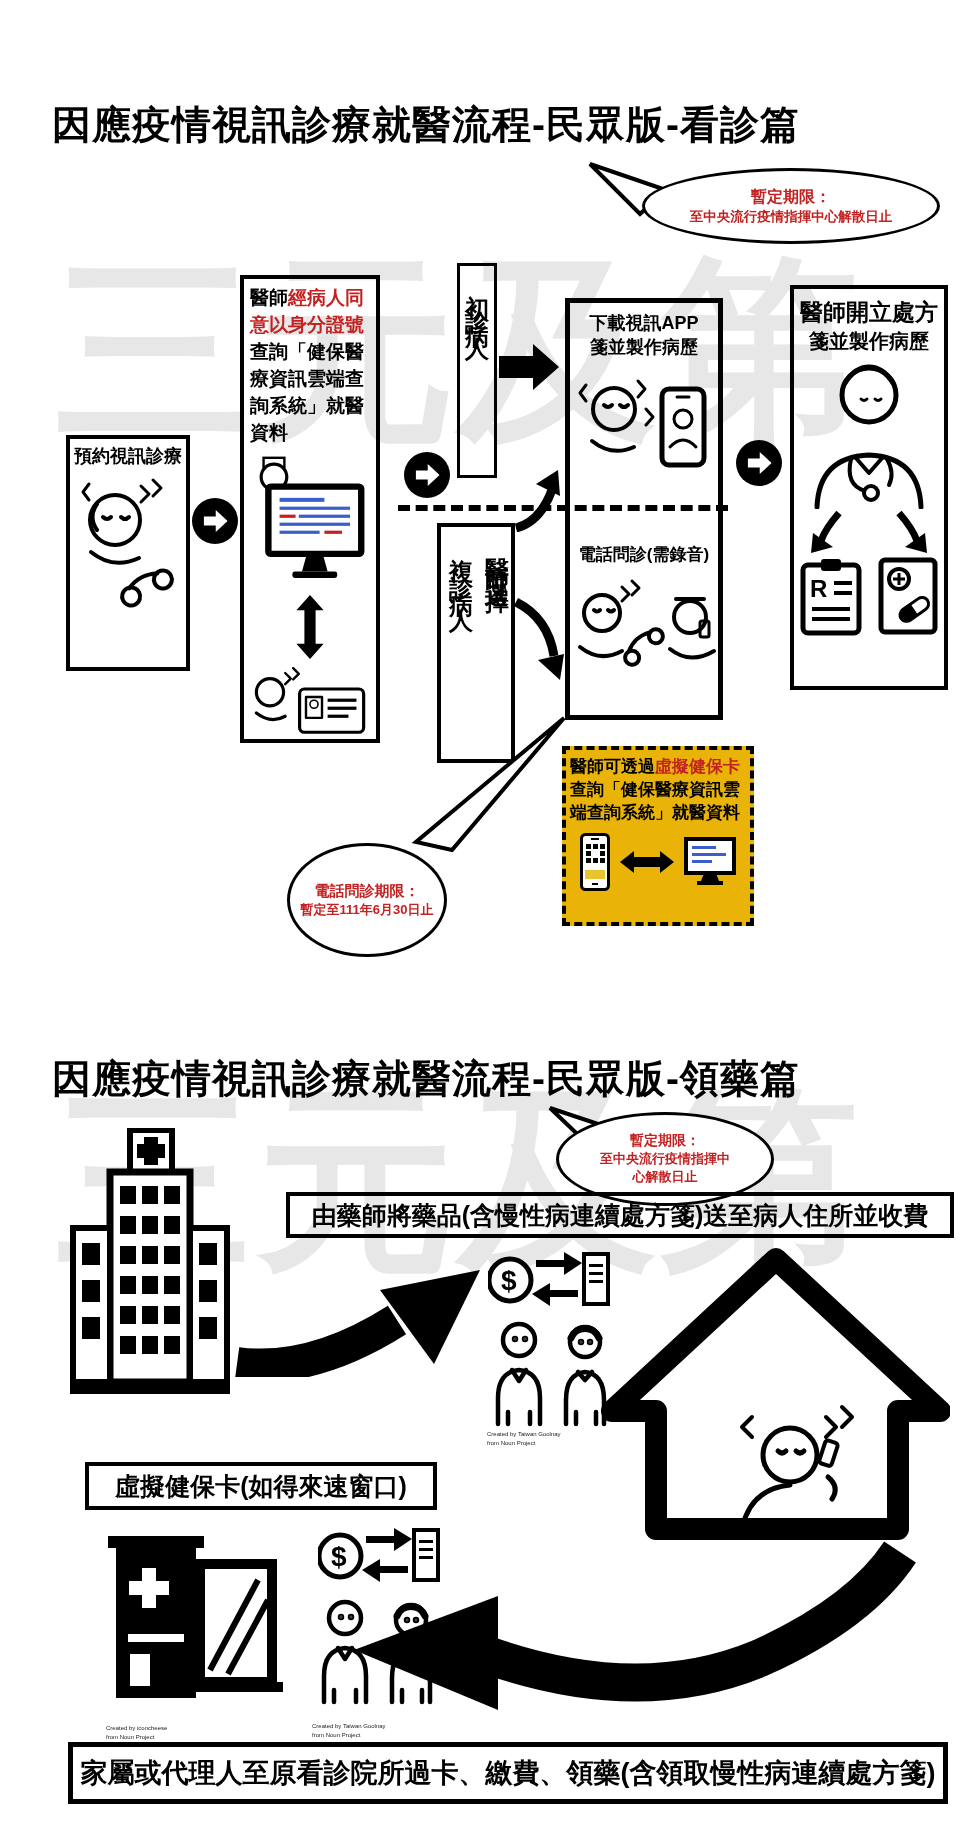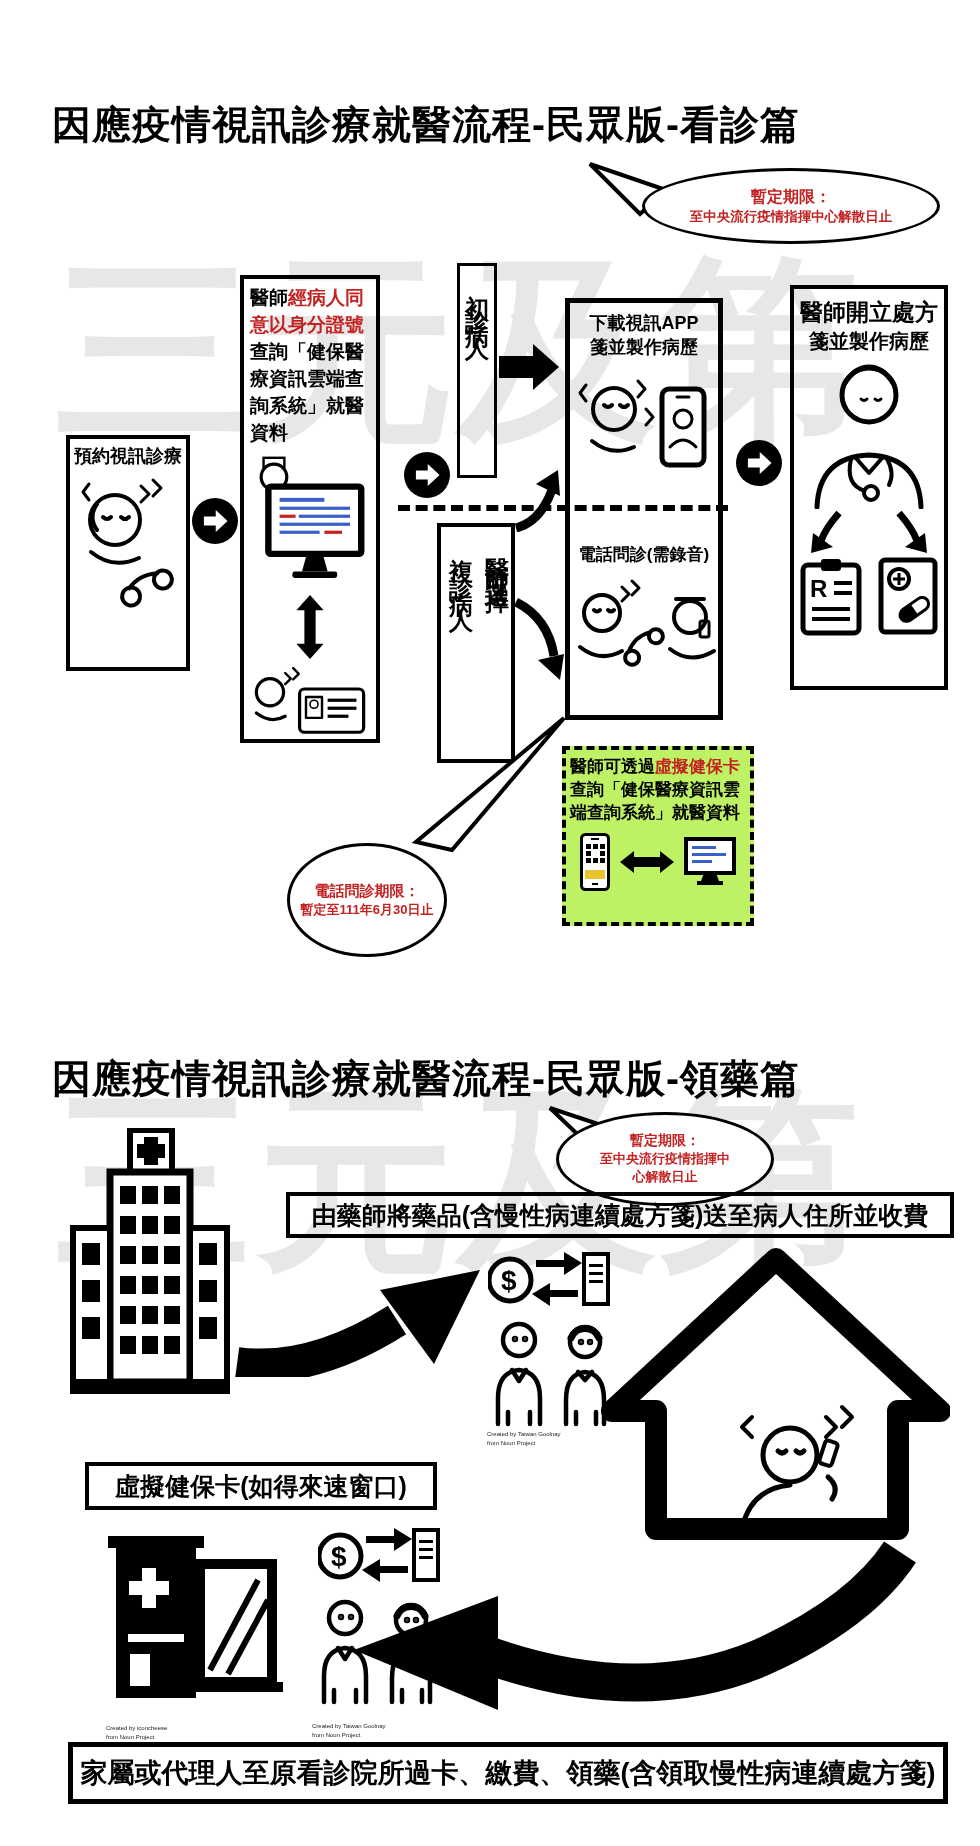--- a/index.html
+++ b/index.html
@@ -244,21 +244,21 @@
   </div>
 
   <svg class="abs" style="left:408px;top:716px;" width="160" height="140">
     <polygon points="156,2 8,126 44,134" fill="#fff" stroke="#000" stroke-width="4"></polygon>
   </svg>
   <div class="abs bubble" style="left:287px;top:843px;width:160px;height:114px;">
     <span class="red" style="font-size:15px;">電話問診期限：</span>
     <span class="red" style="font-size:13px;">暫定至111年6月30日止</span>
   </div>
 
-  <div class="abs box" style="left:562px;top:746px;width:192px;height:180px;border-style:dashed;background:#bef264;padding:6px 4px;">
+  <div class="abs box" style="left:562px;top:746px;width:192px;height:180px;border-style:dashed;background:#eab308;padding:6px 4px;">
     <div class="qtext" style="font-size:17px;line-height:1.35;">
       <span>醫師可透過</span><span class="red">虛擬健保卡</span><span>查詢「健保醫療資訊雲端查詢系統」就醫資料</span>
     </div>
     <div style="display:flex;align-items:center;justify-content:center;gap:10px;margin-top:8px;">
       <svg width="30" height="58" viewBox="0 0 30 58">
         <rect x="1.5" y="1.5" width="27" height="55" rx="4" fill="#fff" stroke="#000" stroke-width="3"></rect>
         <path d="M11,6 h8" stroke="#000" stroke-width="2"></path>
         <g fill="#000">
           <rect x="6" y="11" width="5" height="5"></rect>
             <rect x="13" y="11" width="5" height="5"></rect>

